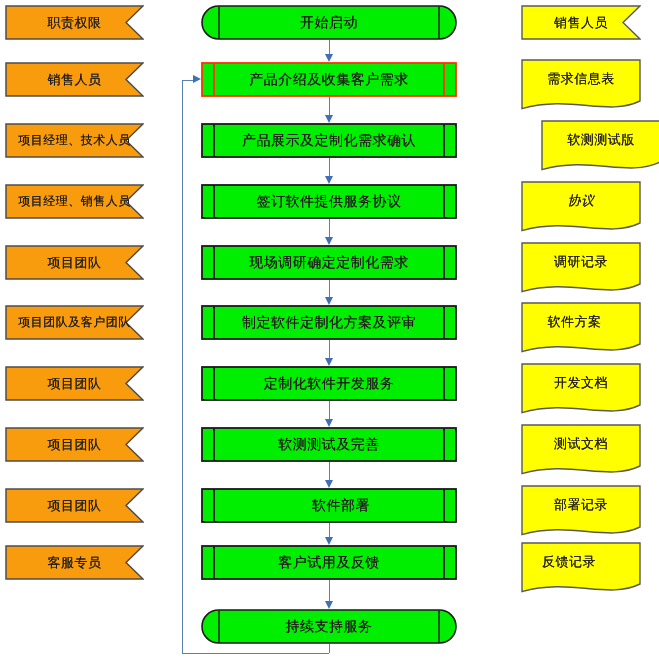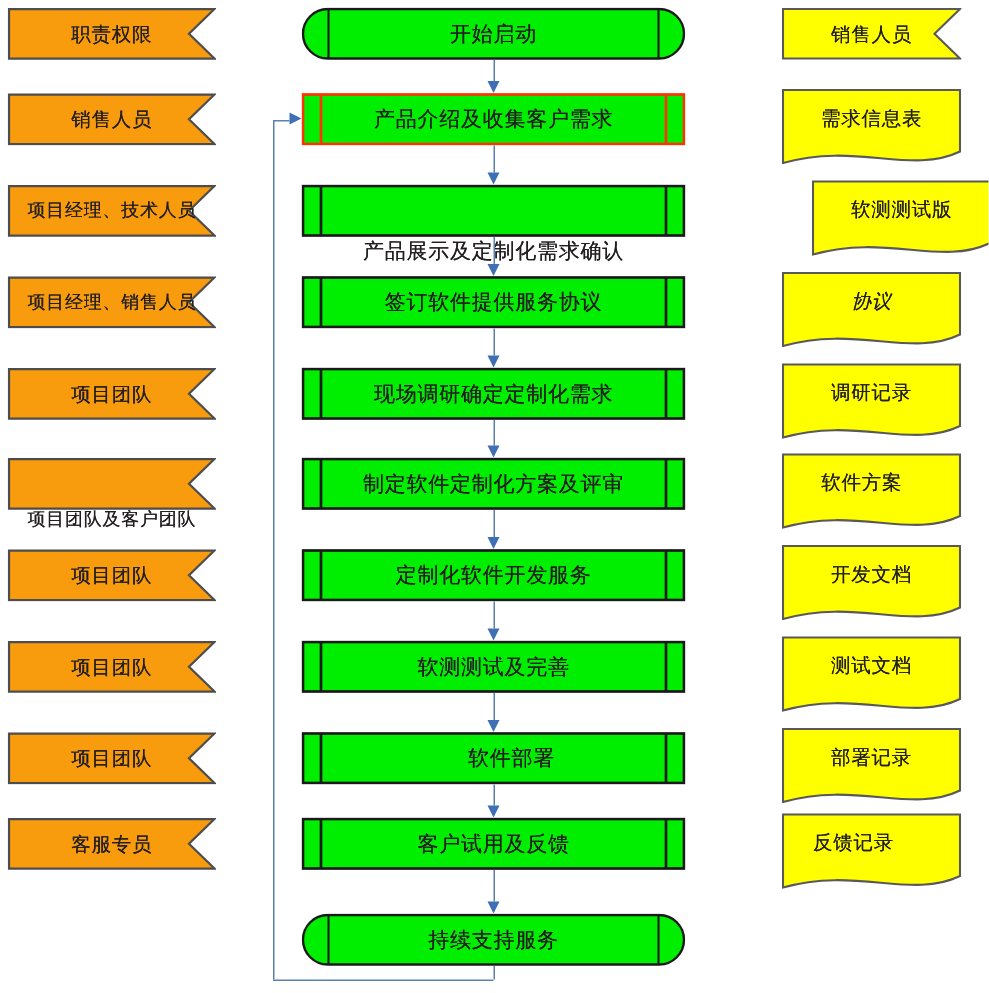--- a/index.html
+++ b/index.html
@@ -75,21 +75,21 @@
     <div class="node" style="left: 5px; top: 245px; width: 139px; height: 35px;">
       <svg width="139" height="35" viewBox="0 0 139 35">
         <path d="M1,1 L138,1 L121,17.5 L138,34 L1,34 Z" fill="#f89b0c" stroke="#4d4d4d" stroke-width="1.5"></path>
       </svg>
       <div class="lbl" style="padding-right: 12px;">项目团队</div>
     </div>
     <div class="node small" style="left: 5px; top: 305px; width: 139px; height: 35px;">
       <svg width="139" height="35" viewBox="0 0 139 35">
         <path d="M1,1 L138,1 L121,17.5 L138,34 L1,34 Z" fill="#f89b0c" stroke="#4d4d4d" stroke-width="1.5"></path>
       </svg>
-      <div class="lbl" style="padding-right: 12px; margin-top: 24px;">项目团队及客户团队</div>
+      <div class="lbl" style="padding-right: 12px;">项目团队及客户团队</div>
     </div>
     <div class="node" style="left: 5px; top: 366px; width: 139px; height: 35px;">
       <svg width="139" height="35" viewBox="0 0 139 35">
         <path d="M1,1 L138,1 L121,17.5 L138,34 L1,34 Z" fill="#f89b0c" stroke="#4d4d4d" stroke-width="1.5"></path>
       </svg>
       <div class="lbl" style="padding-right: 12px;">项目团队</div>
     </div>
     <div class="node" style="left: 5px; top: 427px; width: 139px; height: 35px;">
       <svg width="139" height="35" viewBox="0 0 139 35">
         <path d="M1,1 L138,1 L121,17.5 L138,34 L1,34 Z" fill="#f89b0c" stroke="#4d4d4d" stroke-width="1.5"></path>
@@ -123,21 +123,21 @@
         <line x1="243" y1="1" x2="243" y2="34" stroke="#ff3300" stroke-width="1.8"></line>
       </svg>
       <div class="lbl" style="font-size: 14px;">产品介绍及收集客户需求</div>
     </div>
     <div class="node" style="left: 201px; top: 123px; width: 256px; height: 35px;">
       <svg width="256" height="35" viewBox="0 0 256 35">
         <rect x="1" y="1" width="254" height="33" fill="#00ee00" stroke="#1a1a1a" stroke-width="1.8"></rect>
         <line x1="13" y1="1" x2="13" y2="34" stroke="#1a1a1a" stroke-width="1.8"></line>
         <line x1="243" y1="1" x2="243" y2="34" stroke="#1a1a1a" stroke-width="1.8"></line>
       </svg>
-      <div class="lbl" style="font-size: 14px; margin-top: 27px;">产品展示及定制化需求确认</div>
+      <div class="lbl" style="font-size: 14px;">产品展示及定制化需求确认</div>
     </div>
     <div class="node" style="left: 201px; top: 184px; width: 256px; height: 35px;">
       <svg width="256" height="35" viewBox="0 0 256 35">
         <rect x="1" y="1" width="254" height="33" fill="#00ee00" stroke="#1a1a1a" stroke-width="1.8"></rect>
         <line x1="13" y1="1" x2="13" y2="34" stroke="#1a1a1a" stroke-width="1.8"></line>
         <line x1="243" y1="1" x2="243" y2="34" stroke="#1a1a1a" stroke-width="1.8"></line>
       </svg>
       <div class="lbl" style="font-size: 14px;">签订软件提供服务协议</div>
     </div>
     <div class="node" style="left: 201px; top: 245px; width: 256px; height: 35px;">

